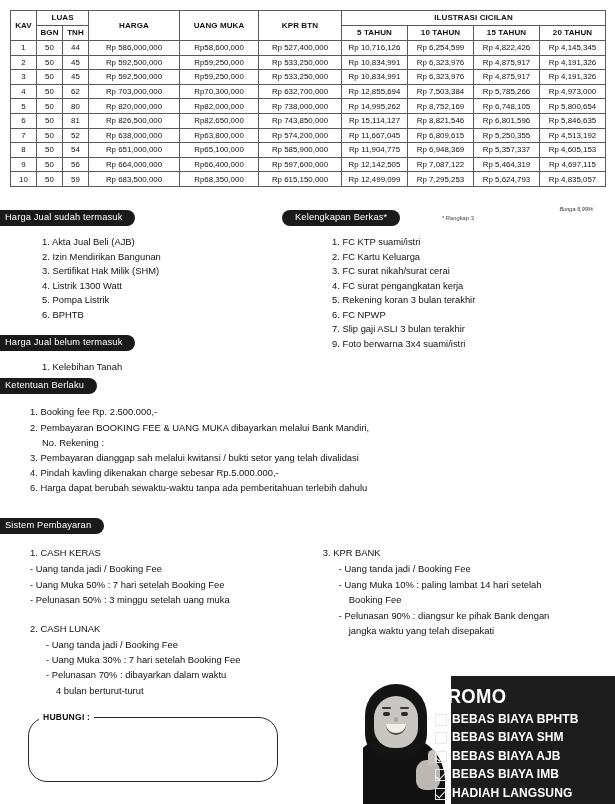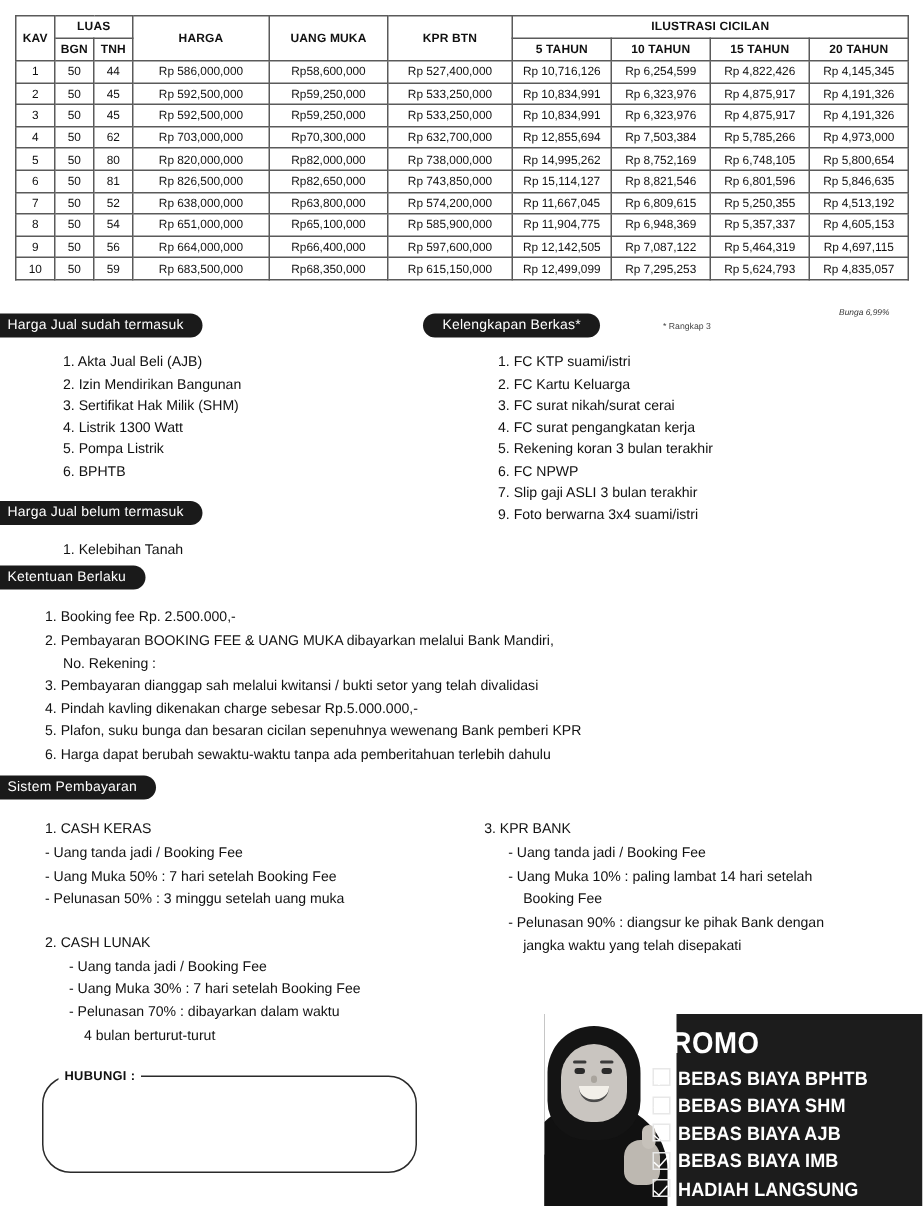--- a/index.html
+++ b/index.html
@@ -175,21 +175,21 @@
     font-size: 20px;
     font-weight: bold;
     letter-spacing: .4px;
     line-height: 22px;
     font-family: "Liberation Sans", sans-serif;
     transform: scaleX(0.92);
     transform-origin: left center;
   }
   #promo .promo-item {
     display: flex;
-    align-items: center;
+    align-items: flex-end;
     margin-top: 3.5px;
     color: #fff;
   }
   #promo .chk {
     display: inline-block;
     width: 12px; height: 12px;
     border: 1.6px solid #e8e8e8;
     position: relative;
     margin-right: 5px;
     flex: 0 0 auto;
@@ -503,21 +503,20 @@
 
 <div class="sec" id="sec-ketentuan">
   <div class="pill-row">
     <span class="pill">Ketentuan Berlaku</span>
   </div>
   <ol class="numlist" id="ketentuan-list">
       <li><span>1. Booking fee Rp. 2.500.000,-</span></li>
       <li><span>2. Pembayaran BOOKING FEE &amp;  UANG MUKA dibayarkan melalui Bank Mandiri,</span><span class="cont">No. Rekening :</span></li>
       <li><span>3. Pembayaran dianggap sah melalui kwitansi / bukti setor yang telah divalidasi</span></li>
       <li><span>4. Pindah kavling dikenakan charge sebesar Rp.5.000.000,-</span></li>
-      <li><span>5. Plafon, suku bunga dan besaran cicilan sepenuhnya wewenang Bank pemberi KPR</span></li>
       <li><span>6. Harga dapat berubah sewaktu-waktu tanpa ada pemberitahuan terlebih dahulu</span></li>
     </ol>
 </div>
 
 <div class="sec" id="sec-sistem">
   <div class="pill-row">
     <span class="pill">Sistem Pembayaran</span>
   </div>
   <div class="pay-cols">
     <div class="pay-col">

